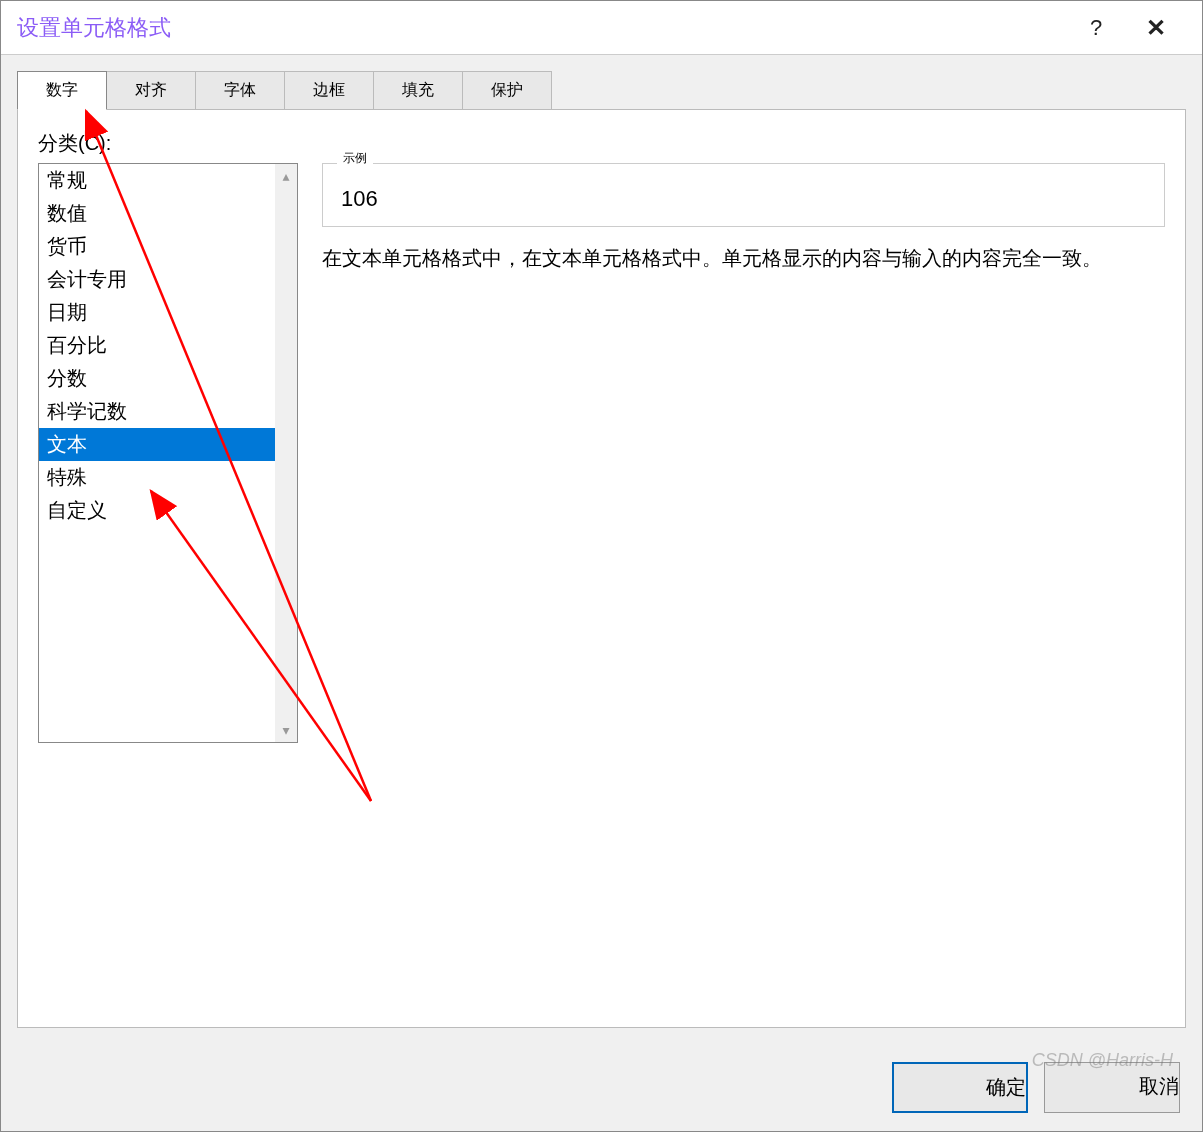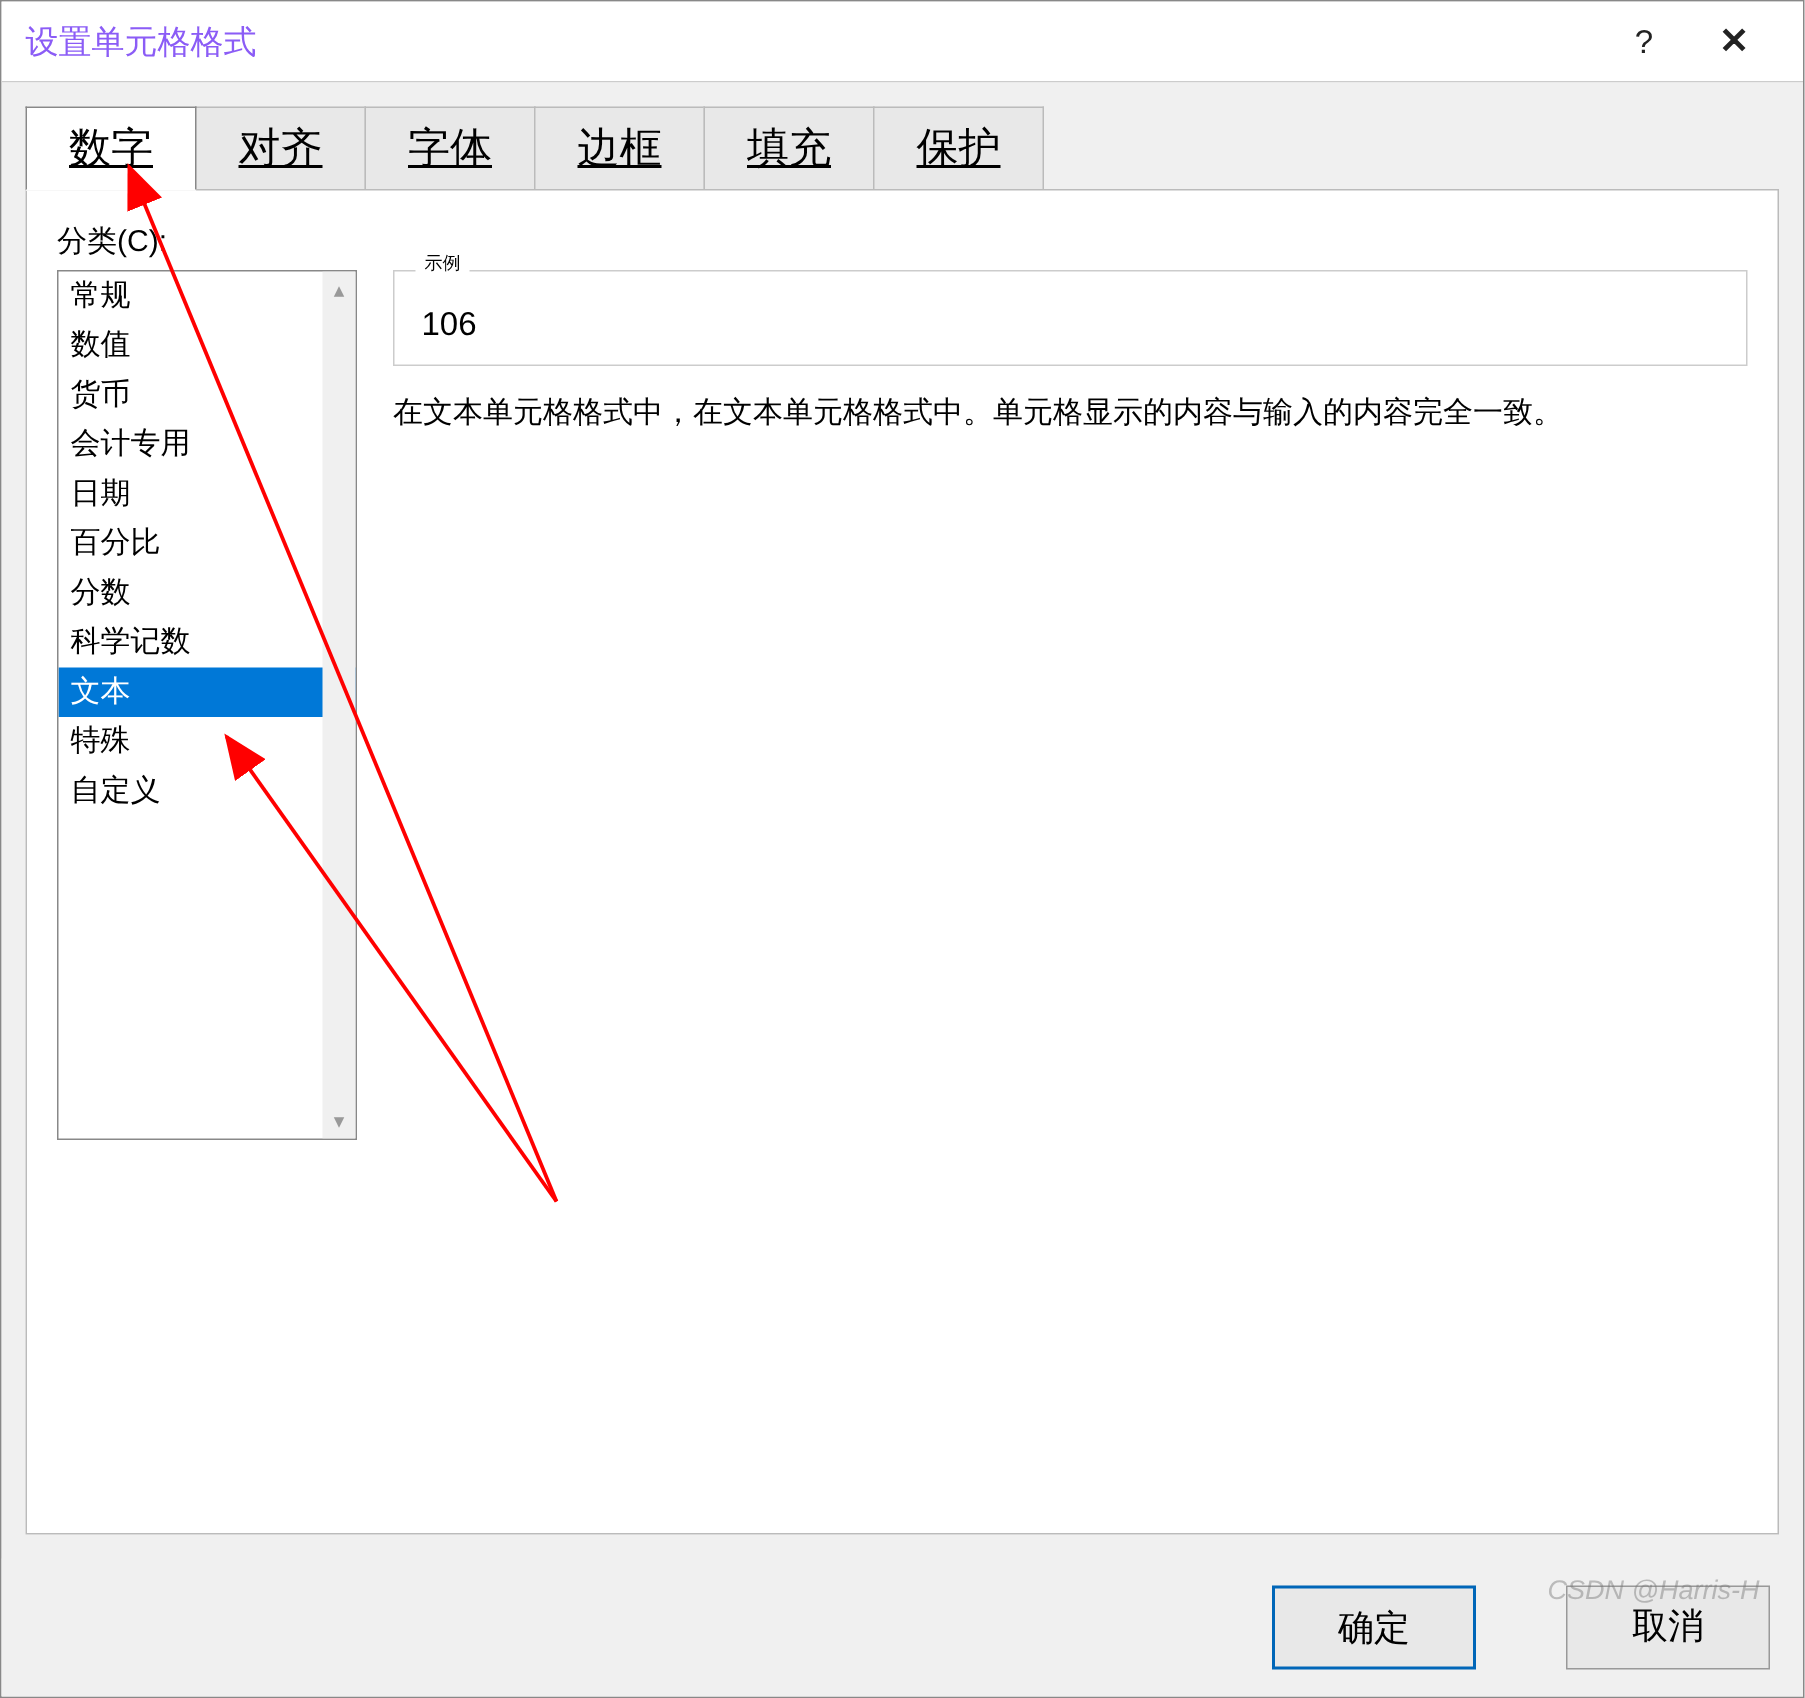--- a/index.html
+++ b/index.html
@@ -53,23 +53,22 @@
       display: flex;
       padding: 16px 16px 0 16px;
       gap: 0;
     }
     .tab {
       padding: 8px 28px;
       border: 1px solid #bbb;
       border-bottom: none;
       background: #e8e8e8;
       cursor: pointer;
-      font-size: 28px;
+      font-size: 16px;
       margin-right: -1px;
-      text-decoration: underline;
     }
     .tab.active {
       background: #fff;
       border: 1px solid #888;
       border-bottom: 1px solid #fff;
       position: relative;
       z-index: 2;
     }
     .tab-content {
       flex: 1;
@@ -84,21 +83,21 @@
     .category-label {
       font-size: 20px;
       margin-bottom: 6px;
     }
     .main-row {
       display: flex;
       gap: 24px;
       flex: 1;
     }
     .category-list {
-      width: 200px;
+      width: 260px;
       height: 580px;
       border: 1px solid #888;
       background: #fff;
       overflow-y: auto;
       position: relative;
     }
     .category-list::-webkit-scrollbar {
       width: 22px;
     }
     .category-list::-webkit-scrollbar-track {
@@ -162,26 +161,25 @@
     .button-row {
       display: flex;
       justify-content: flex-end;
       gap: 16px;
       padding: 18px 22px;
       background: #f0f0f0;
     }
     .dlg-button {
       min-width: 136px;
       padding: 10px 0;
-      font-size: 24px;
+      font-size: 20px;
       border: 1px solid #999;
       background: #e8e8e8;
       cursor: pointer;
-      text-align: center;
-      margin-left: 44px;
+      text-align: right;
     }
     .dlg-button.primary {
       border: 2px solid #0066b8;
       background: #e8e8e8;
     }
     .watermark {
       position: absolute;
       right: 29px;
       bottom: 60px;
       color: rgba(120,120,120,0.45);

